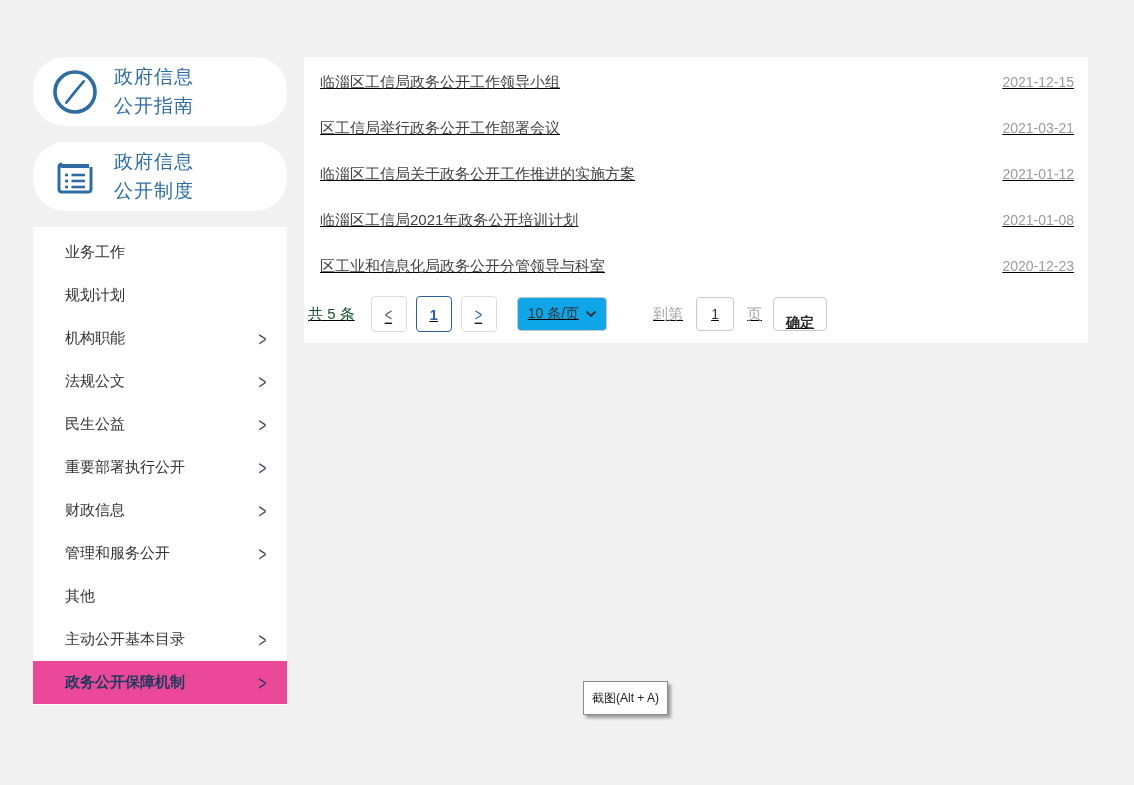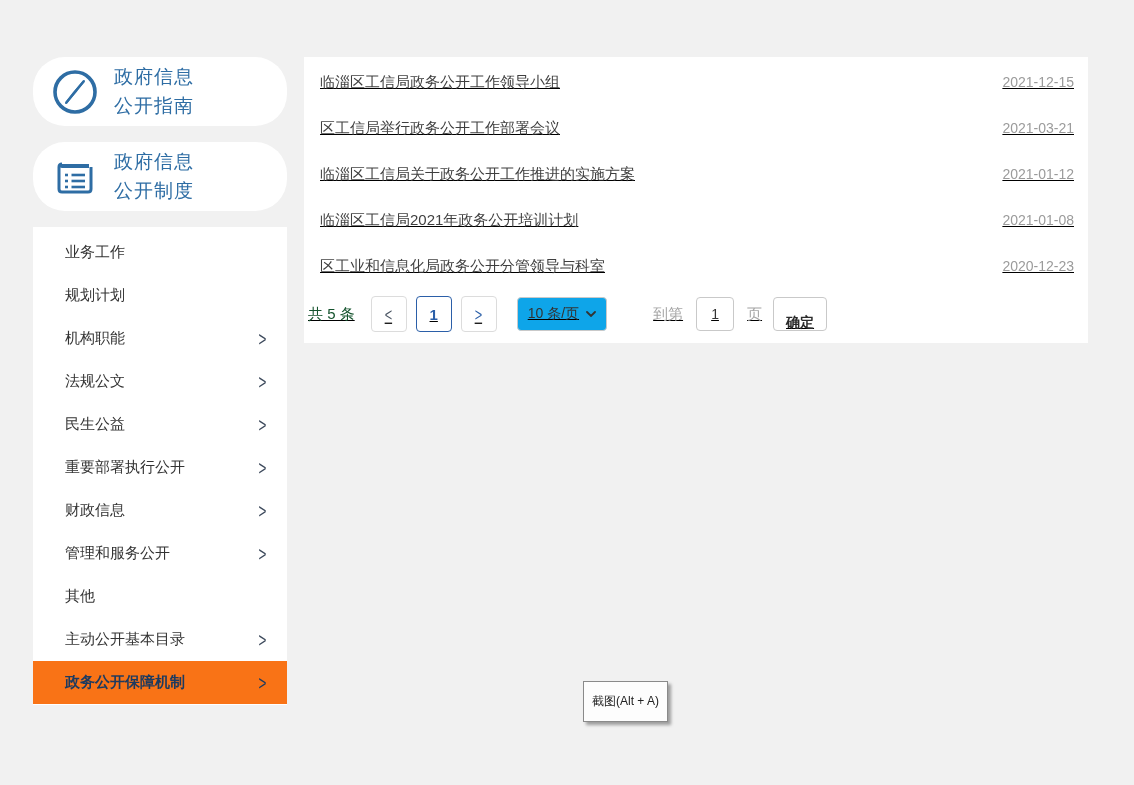--- a/index.html
+++ b/index.html
@@ -24,21 +24,21 @@
   .top-block.active-block { background:#3471b3; height:71px; margin-bottom:0; position:relative; }
   .top-block.active-block .top-label { color:#17335c; font-weight:bold; text-shadow:0 1px 0 rgba(255,255,255,0.25); }
   .minus-dash { position:absolute; right:26px; top:33px; width:24px; height:4px; background:#ffffff; border-radius:2px; }
 
   .submenu { background:#ffffff; padding:4px 0 1px 0; }
   .menu-item {
     height:43px; display:flex; align-items:center; justify-content:space-between;
     padding:0 20px 0 32px; font-size:15px; color:#333333; cursor:pointer;
   }
   .menu-item .chevron { color:#3d4a5c; font-size:15px; transform:scale(0.9,1.35); font-weight:normal; }
-  .menu-item.active { background:#f97316; color:#1d3a5f; font-weight:bold;text-align:right; }
+  .menu-item.active { background:#ec4899; color:#1d3a5f; font-weight:bold;text-align:right; }
   .menu-item.active .chevron { color:#1d3a5f; }
 
   
   .main-panel {
     position:absolute; left:304px; top:57px; width:784px; height:286px;
     background:#ffffff; padding-top:2px;text-decoration:underline;
   }
   .article-row {
     height:46px; display:flex; align-items:center; justify-content:space-between;
     padding:0 14px 0 16px;
@@ -74,21 +74,21 @@
   }
   .goto-suffix { font-size:15px; color:#a6a6a6; margin-left:13px; }
   .confirm-btn {
     height:34px; padding:16px 12px; border:1px solid #c9c9c9; border-radius:4px; background:#ffffff;
     font-size:14px; color:#2b2b2b; font-weight:bold; margin-left:11px; cursor:pointer;
     font-family:"Liberation Sans", sans-serif;
   }
 
   
   .screenshot-tooltip {
-    position:absolute; left:583px; top:681px; height:41px; padding:0 8px;
+    position:absolute; left:583px; top:681px; height:34px; padding:0 8px;
     background:#fdfdfd; border:1px solid #8a8a8a;
     box-shadow:3px 3px 3px rgba(0,0,0,0.35);
     display:flex; align-items:center; font-size:12px; color:#222222; white-space:nowrap;
   }
 </style>
 </head>
 <body>
 
 <div class="page">
 

